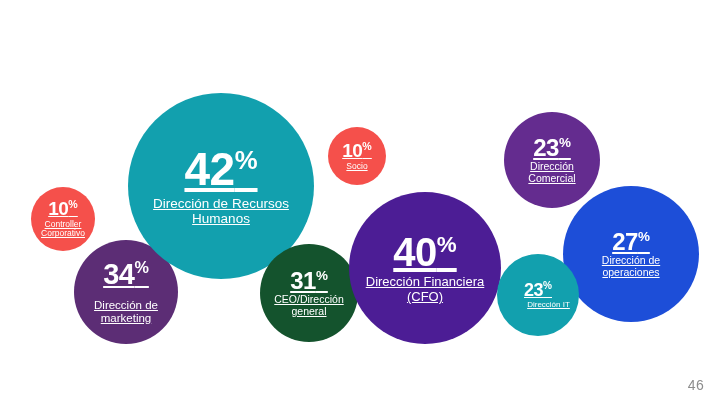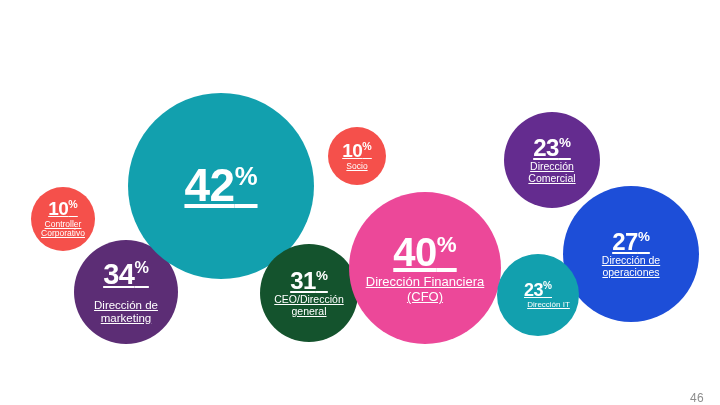--- a/index.html
+++ b/index.html
@@ -68,22 +68,22 @@
 
   .b-xs .pct { font-size: 19px; margin-bottom: 0px; }
   .b-xs .lbl { font-size: 8.5px; text-align: center; }
 
   .b-xxs .pct { font-size: 18px; margin-bottom: 0px; }
   .b-xxs .lbl { font-size: 8px; padding-left: 21px; }
 
   #page-number {
     position: absolute;
     right: 16px;
-    bottom: 0;
-    font-size: 12px;
+    bottom: 12px;
+    font-size: 14px;
     color: #8d8d8d;
     letter-spacing: 0.3px;
   }
 </style>
 </head>
 <body>
 
 <div id="slide" style="background: rgb(255, 255, 255);">
 
   <svg id="overlap-layer" width="720" height="405" style="position: absolute; left: 0px; top: 0px; pointer-events: none; z-index: 14;">
@@ -118,32 +118,34 @@
         <span class="lbl">Dirección de
 marketing</span>
       </div>
       <div class="bubble b-sm" style="left: 504px; top: 112px; width: 96px; height: 96px; background: rgb(100, 44, 143); z-index: 14;">
         <span class="pct"><span>23</span><span class="sym">%</span></span>
         <span class="lbl">Dirección
 Comercial</span>
       </div>
       <div class="bubble b-xl" style="left: 128px; top: 93px; width: 186px; height: 186px; background: rgb(18, 160, 174); z-index: 15;">
         <span class="pct"><span>42</span><span class="sym">%</span></span>
+        <span class="lbl">Dirección de Recursos
+Humanos</span>
       </div>
       <div class="bubble b-sm" style="left: 563px; top: 186px; width: 136px; height: 136px; background: #1d4ed8; z-index: 15;">
         <span class="pct"><span>27</span><span class="sym">%</span></span>
         <span class="lbl">Dirección de
 operaciones</span>
       </div>
       <div class="bubble b-sm" style="left: 260px; top: 244px; width: 98px; height: 98px; background: #14532d; z-index: 16;">
         <span class="pct"><span>31</span><span class="sym">%</span></span>
         <span class="lbl">CEO/Dirección
 general</span>
       </div>
-      <div class="bubble b-lg" style="left: 349px; top: 192px; width: 152px; height: 152px; background: #ec4899; z-index: 17;">
+      <div class="bubble b-lg" style="left: 349px; top: 192px; width: 152px; height: 152px; background: #4c1d95; z-index: 17;">
         <span class="pct"><span>40</span><span class="sym">%</span></span>
         <span class="lbl">Dirección Financiera
 (CFO)</span>
       </div>
       <div class="bubble b-xxs" style="left: 497px; top: 254px; width: 82px; height: 82px; background: rgb(18, 160, 174); z-index: 18;">
         <span class="pct"><span>23</span><span class="sym">%</span></span>
         <span class="lbl">Dirección IT</span>
       </div>
     </div>
 

